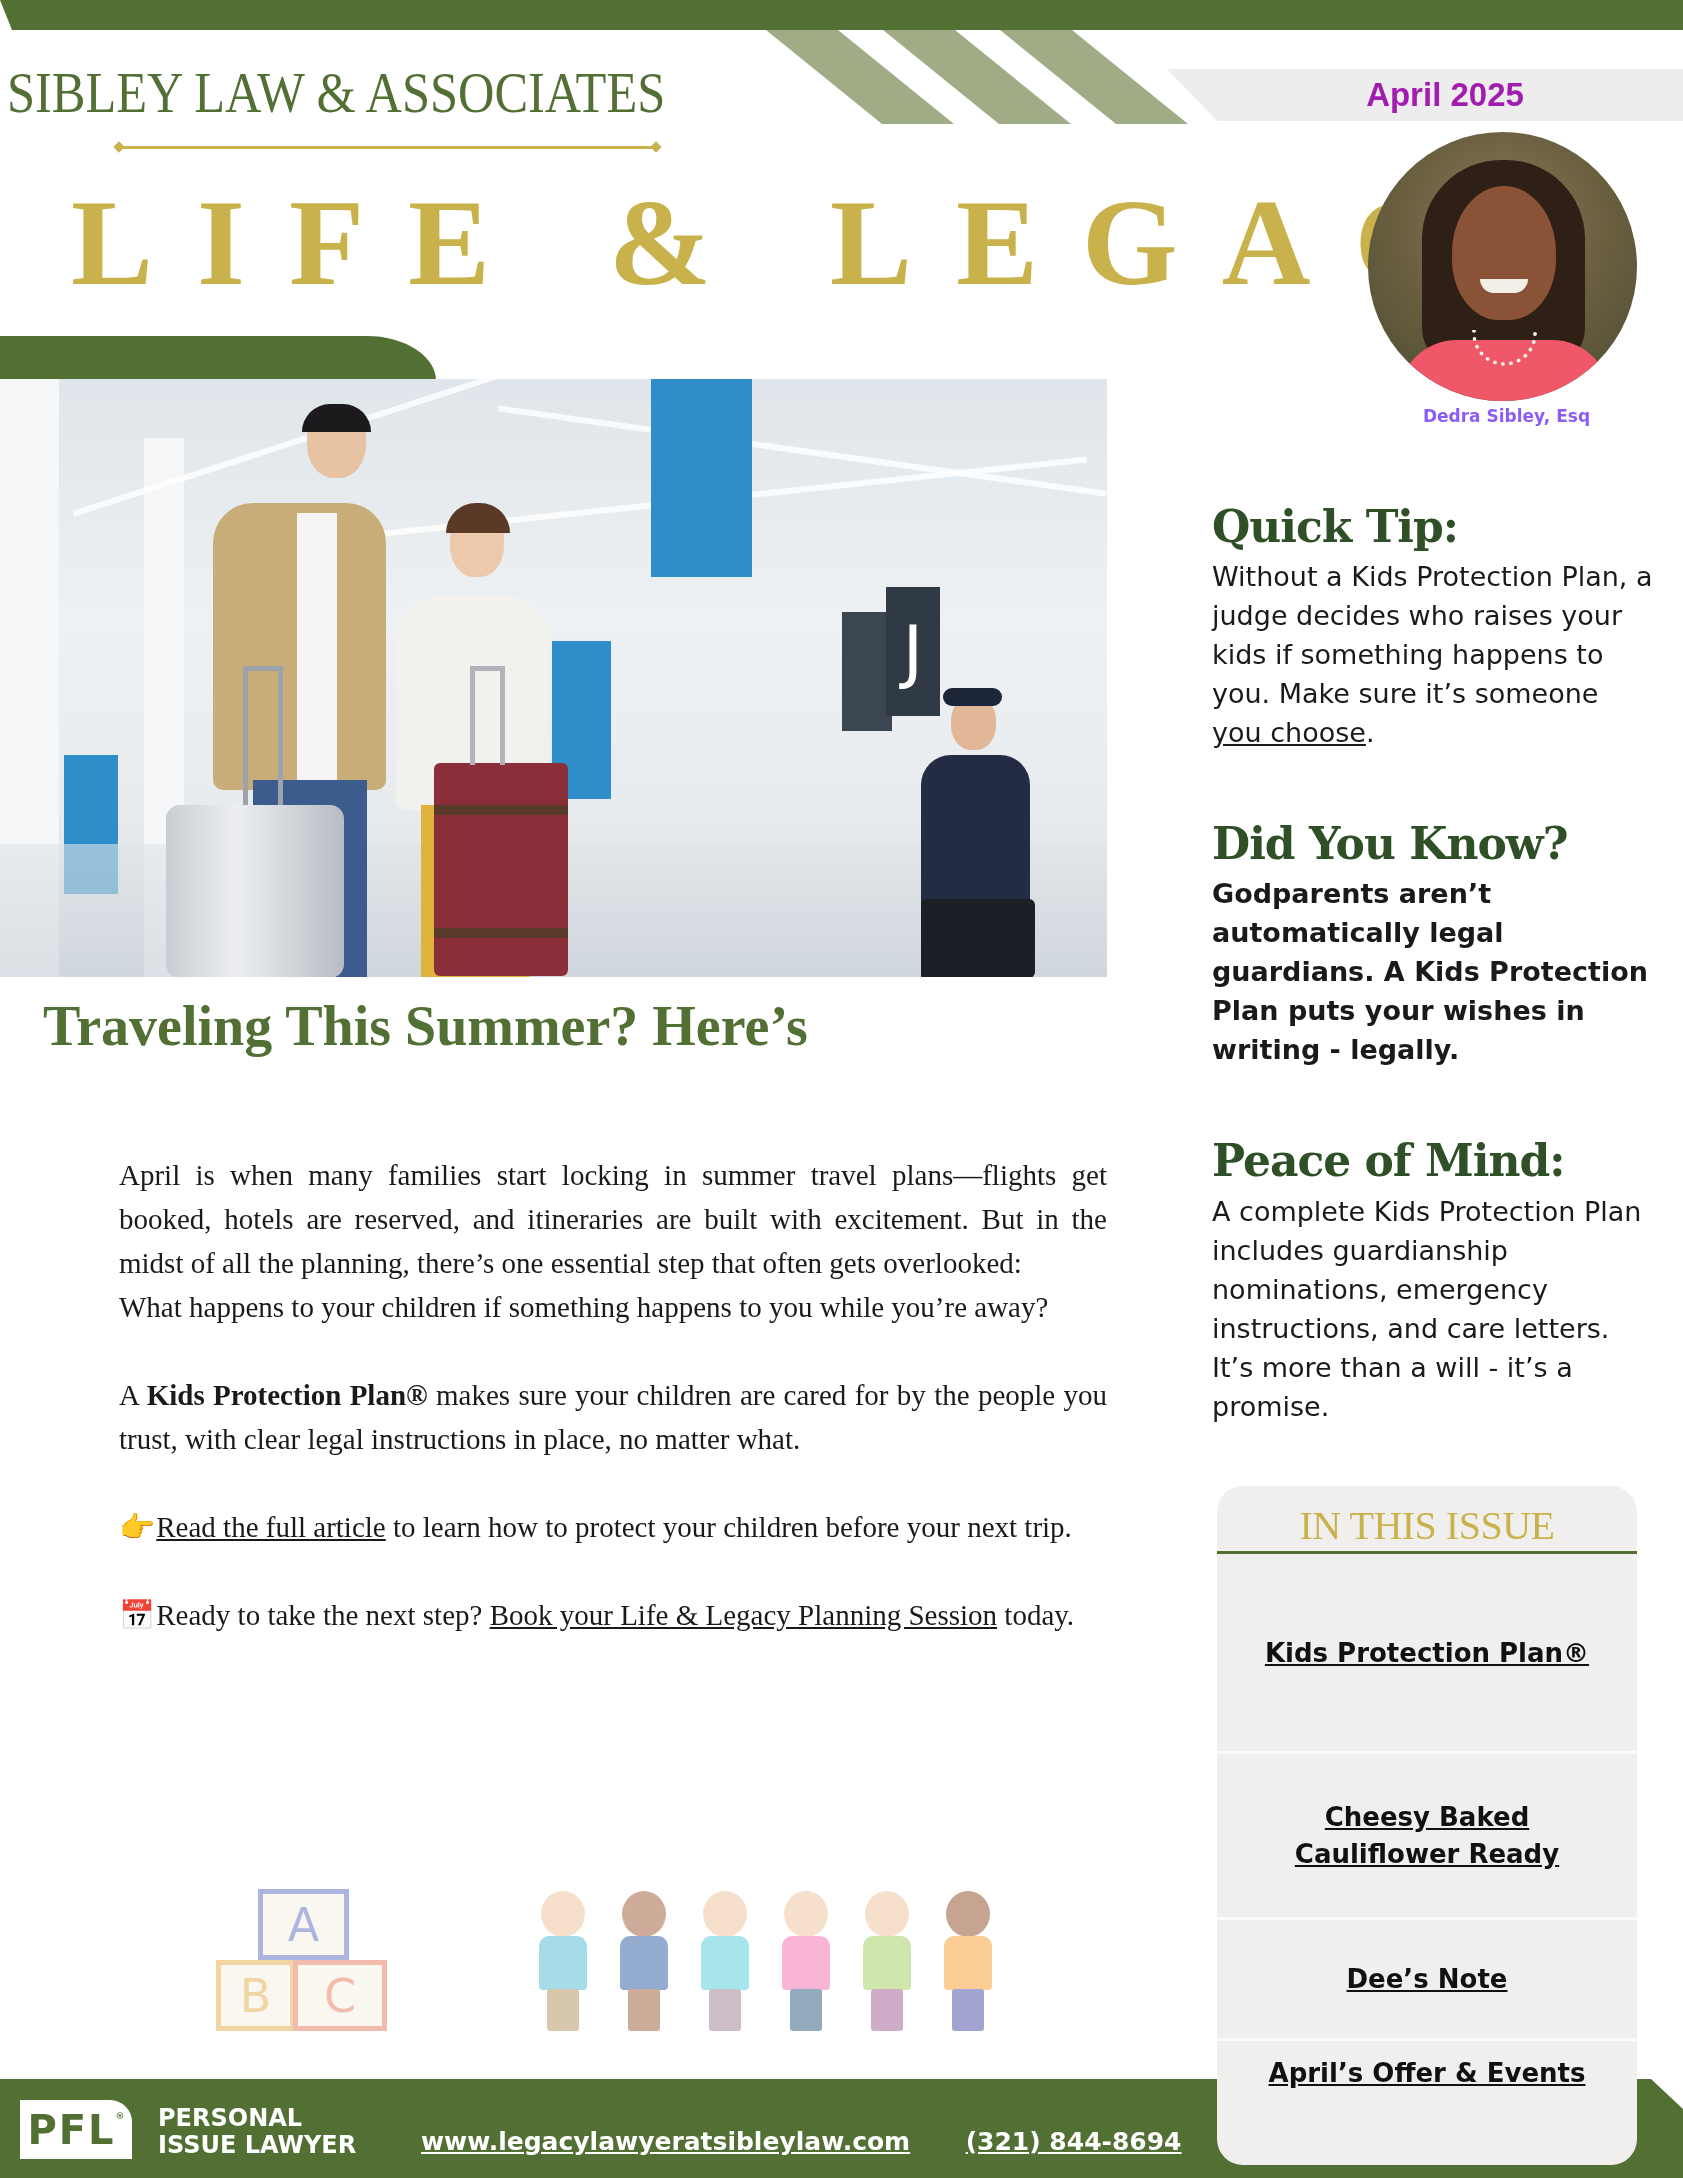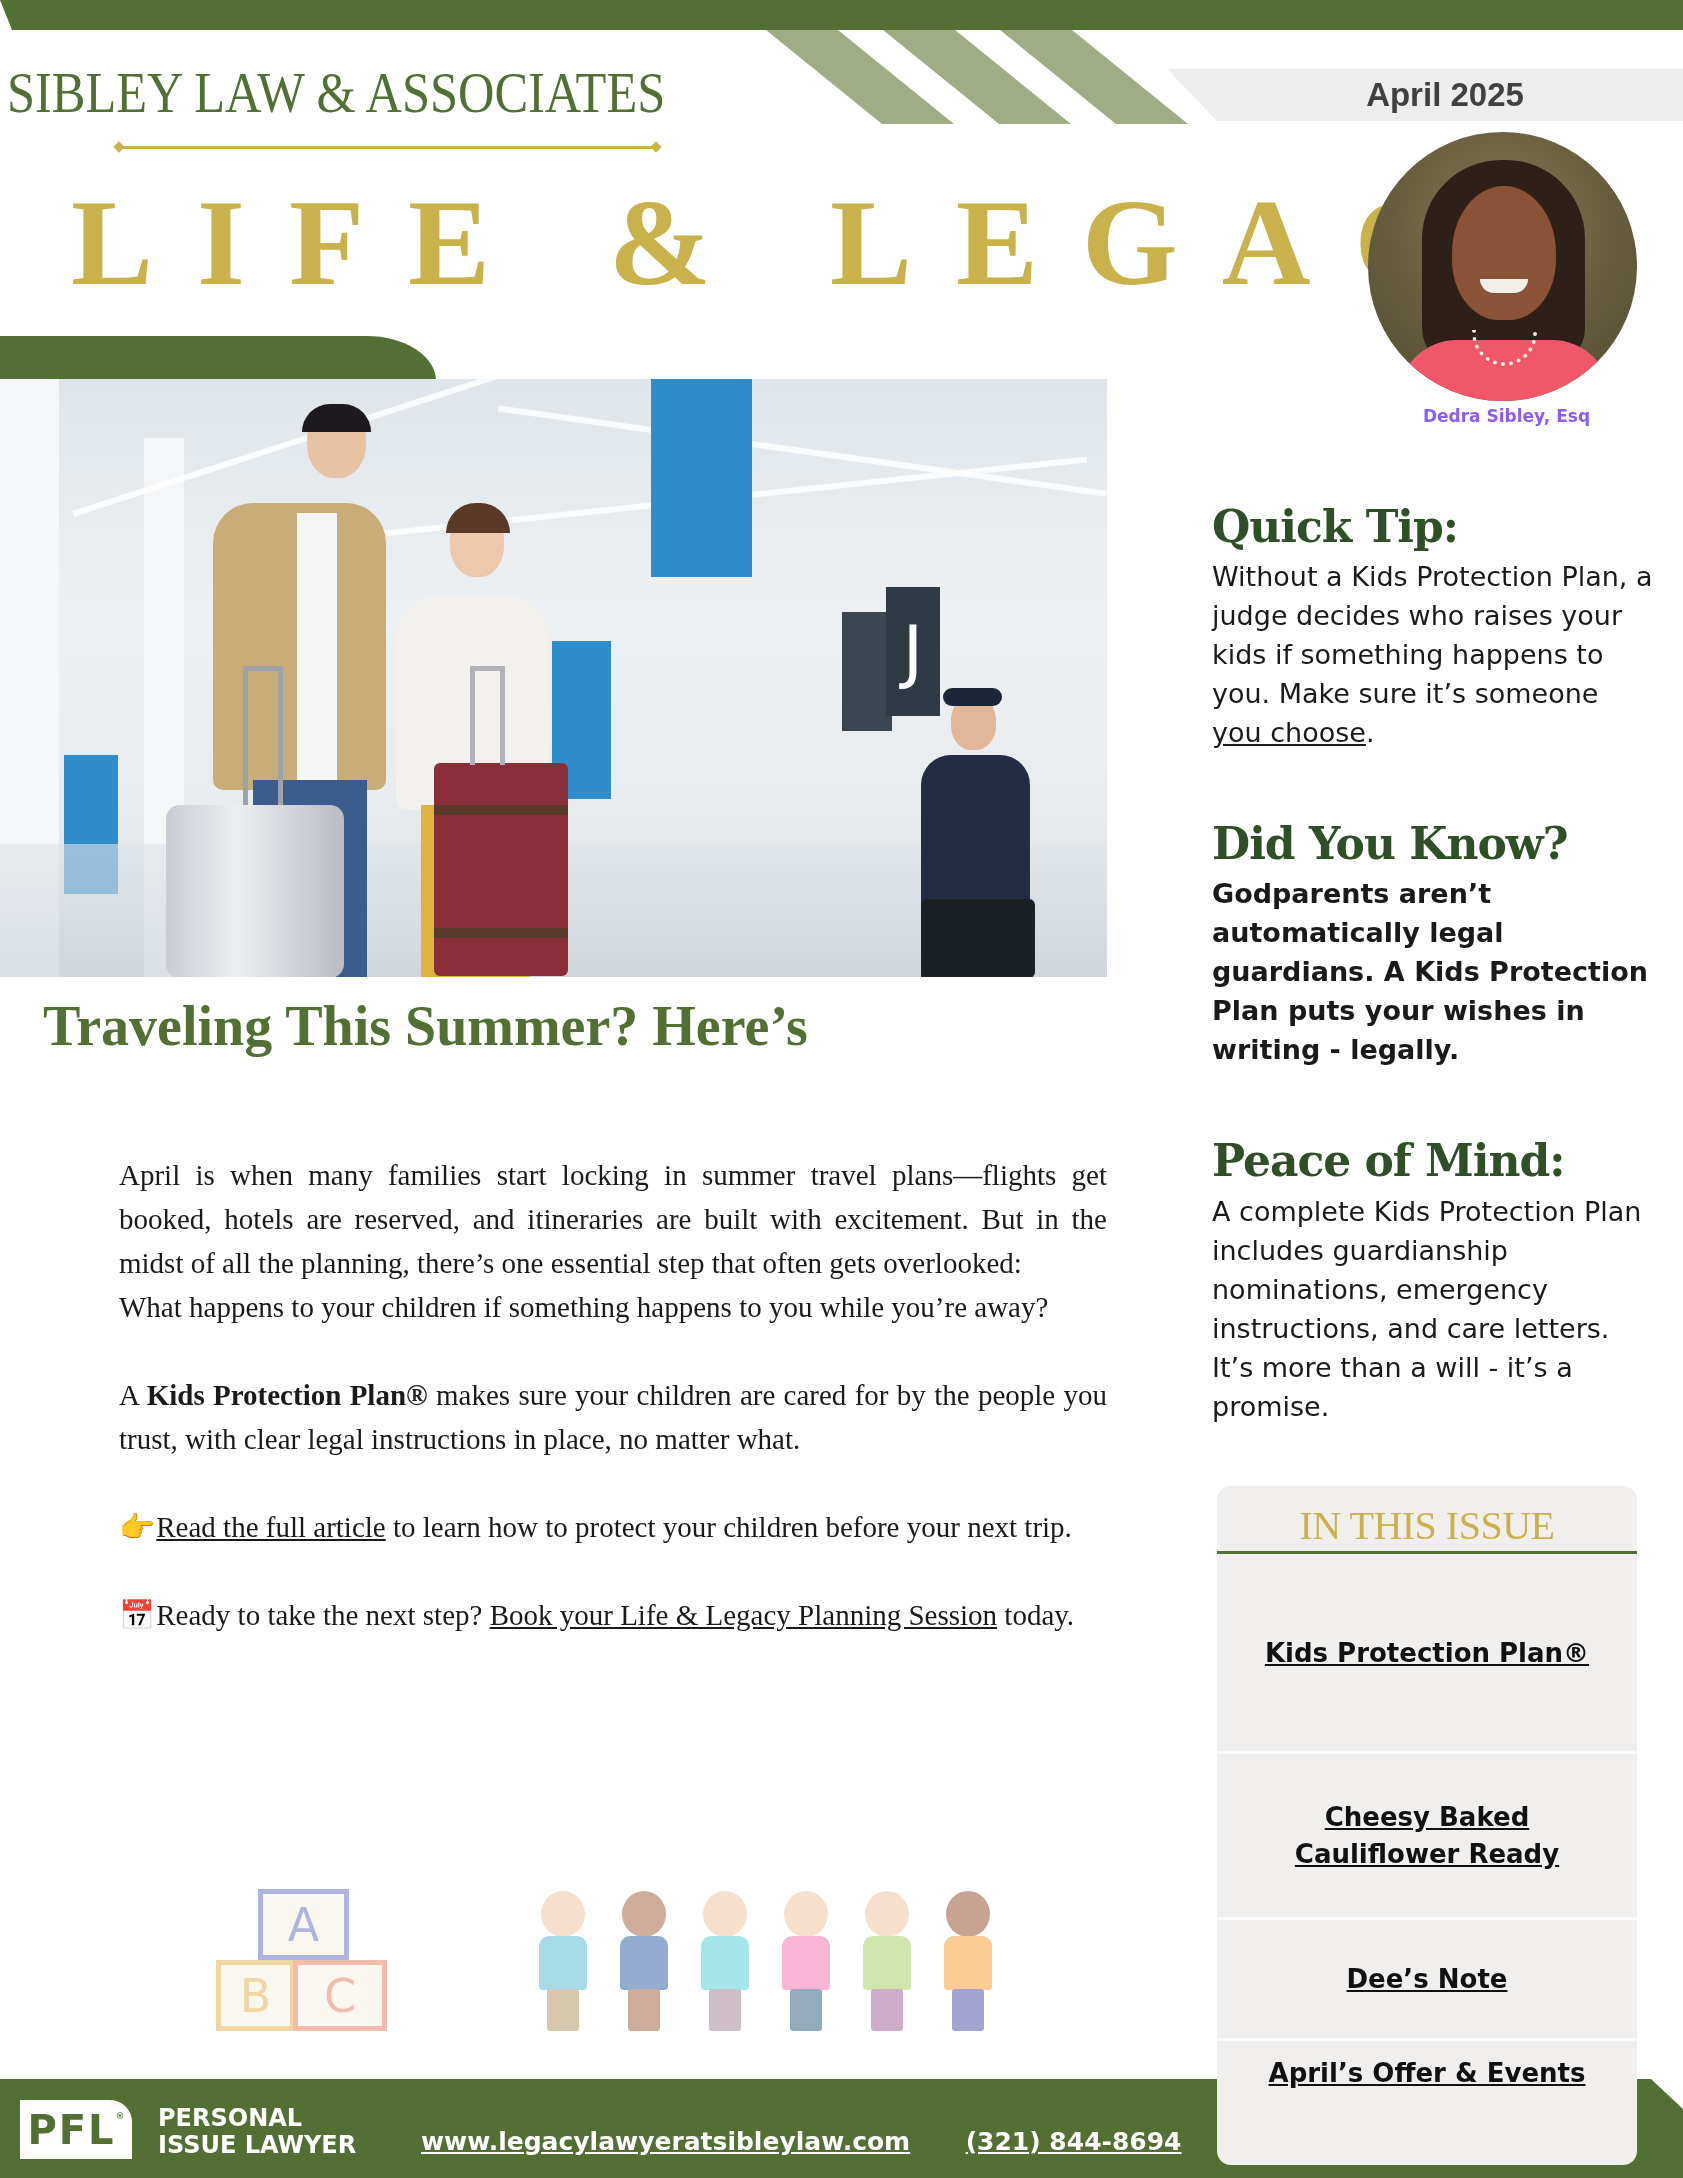--- a/index.html
+++ b/index.html
@@ -8,21 +8,21 @@
   .abs { position: absolute; }
 
   
   .top-bar { left: 0; top: 0; width: 1683px; height: 30px; background: #526f34;
     clip-path: polygon(0 0, 100% 0, 100% 100%, 12px 100%); }
   .stripe { top: 30px; height: 94px; width: 188px; background: #9fac86;
     clip-path: polygon(0 0, 72px 0, 100% 100%, 116px 100%); }
   .date-banner { left: 1167px; top: 69px; width: 516px; height: 52px; background: #ededed;
     clip-path: polygon(0 0, 100% 0, 100% 100%, 50px 100%);
     display: flex; align-items: center; justify-content: center; padding-left: 40px;
-    color: #404040; font-family: "Liberation Sans", sans-serif; font-weight: bold; font-size: 33px; }
+    color: #a21caf; font-family: "Liberation Sans", sans-serif; font-weight: bold; font-size: 33px; }
   .firm-name { left: 7px; top: 61px; font-family: "Liberation Serif", serif; font-size: 56px;
     color: #526f34; letter-spacing: 0px; transform: scaleX(0.9); transform-origin: left center; white-space: nowrap; }
   .gold-rule { left: 119px; top: 146px; width: 537px; height: 3px; background: #c9b24b; }
   .gold-rule::before, .gold-rule::after { content: ""; position: absolute; top: -3px; width: 8px; height: 8px;
     background: #c9b24b; transform: rotate(45deg); }
   .gold-rule::before { left: -4px; } .gold-rule::after { right: -4px; }
   .masthead { left: 71px; top: 181px; font-family: "Liberation Serif", serif; font-weight: bold;
     font-size: 123px; color: #c9b24b; letter-spacing: 44px; white-space: nowrap; line-height: 1; }
 
   
@@ -77,21 +77,21 @@
   .pfl-box { left: 20px; top: 2100px; width: 112px; height: 59px; background: #ffffff; border-top-right-radius: 22px;
     display: flex; align-items: center; justify-content: center; color: #526f34; font-family: "DejaVu Sans", sans-serif;
     font-weight: bold; font-size: 40px; letter-spacing: 2px; }
   .pfl-box sup { font-size: 9px; position: relative; top: -14px; letter-spacing: 0; }
   .pfl-text { left: 158px; top: 2105px; color: #ffffff; font-family: "DejaVu Sans", sans-serif; font-weight: bold; font-size: 24px; line-height: 27px; }
   .footer-links { left: 421px; top: 2127px; color: #ffffff; font-family: "DejaVu Sans", sans-serif; font-weight: bold; font-size: 25px; white-space: nowrap; }
   .footer-links a { color: #ffffff; text-decoration: underline; }
   .footer-line { left: 1217px; top: 2138px; width: 420px; height: 2px; background: #e8e8e8; }
 
   
-  .issue-card { left: 1217px; top: 1486px; width: 420px; height: 679px; background: #f0efee; border-radius: 14px; overflow: hidden; }
+  .issue-card { left: 1217px; top: 1486px; width: 420px; height: 679px; background: #f0efee; border-radius: 26px; overflow: hidden; }
   .issue-title { position: absolute; left: 0; top: 16px; width: 100%; text-align: center; font-family: "Liberation Serif", serif;
     font-size: 40px; color: #c9b24b; letter-spacing: -0.5px; }
   .issue-rule { position: absolute; left: 0; top: 65px; width: 100%; height: 3px; background: #526f34; }
   .issue-item { position: absolute; left: 0; width: 100%; display: flex; align-items: center; justify-content: center; text-align: center;
     font-family: "DejaVu Sans", sans-serif; font-weight: bold; font-size: 26px; line-height: 37px; color: #111; text-decoration: underline; padding: 0 40px; cursor: pointer; }
   .issue-sep { position: absolute; left: 0; width: 100%; height: 3px; background: #fbfbfb; }
 </style>
 </head>
 <body>
 

